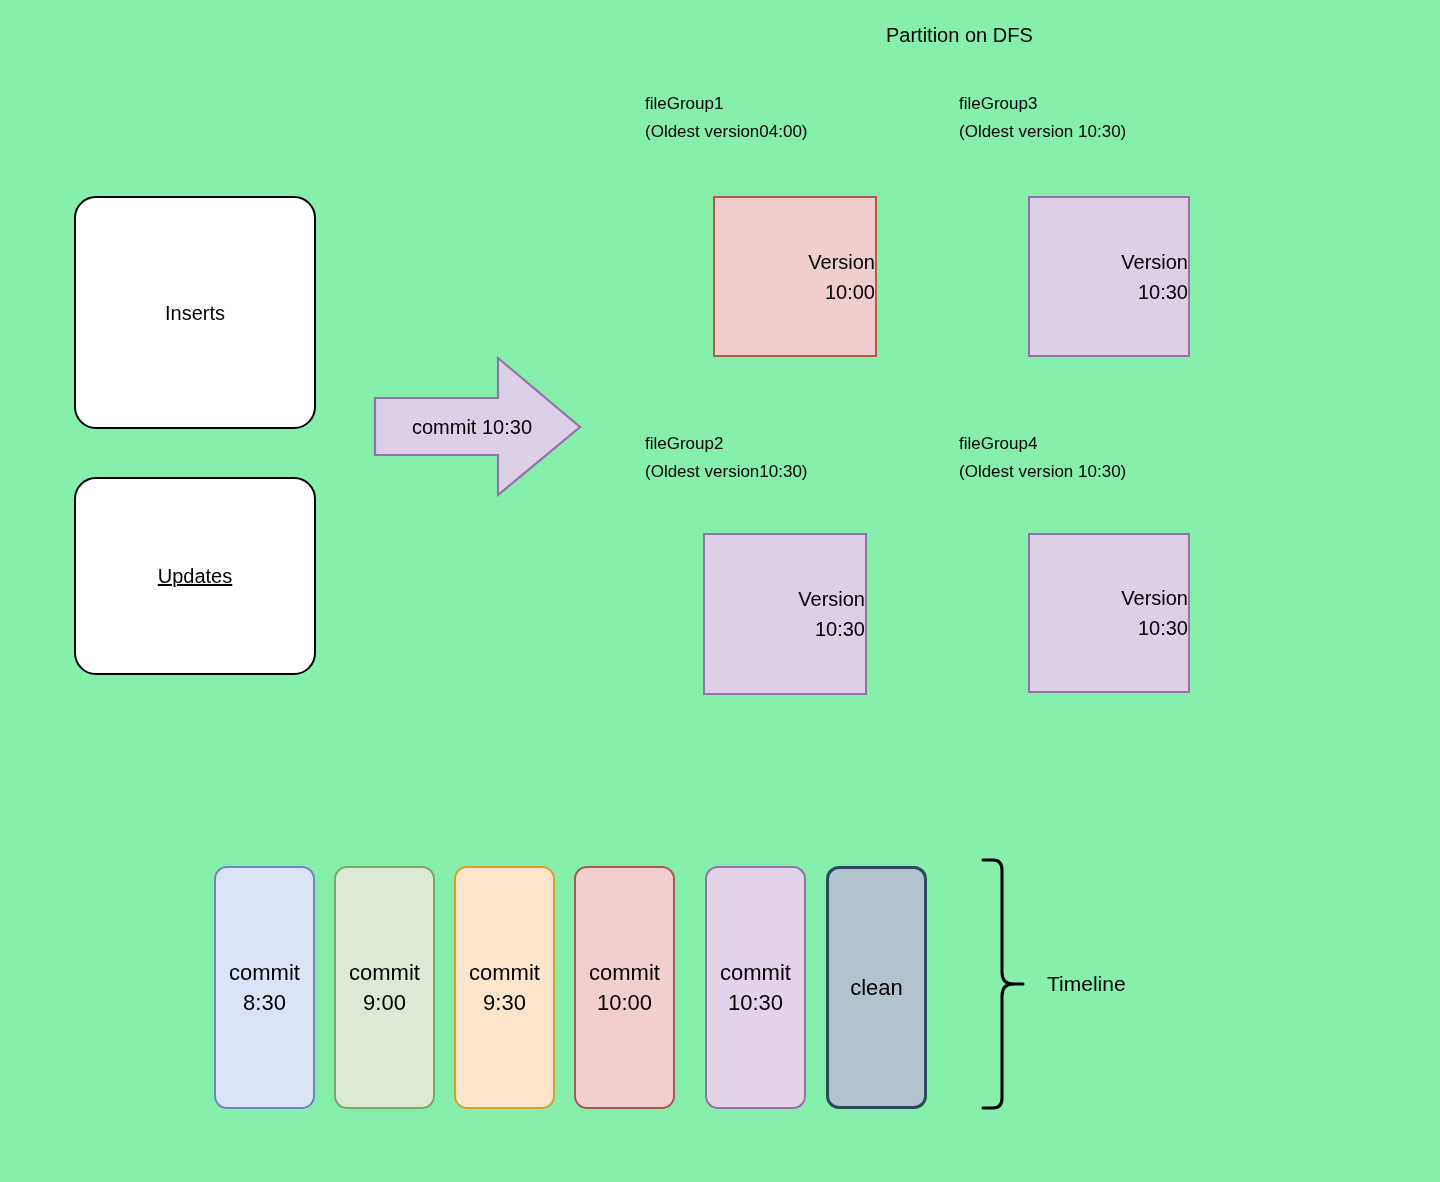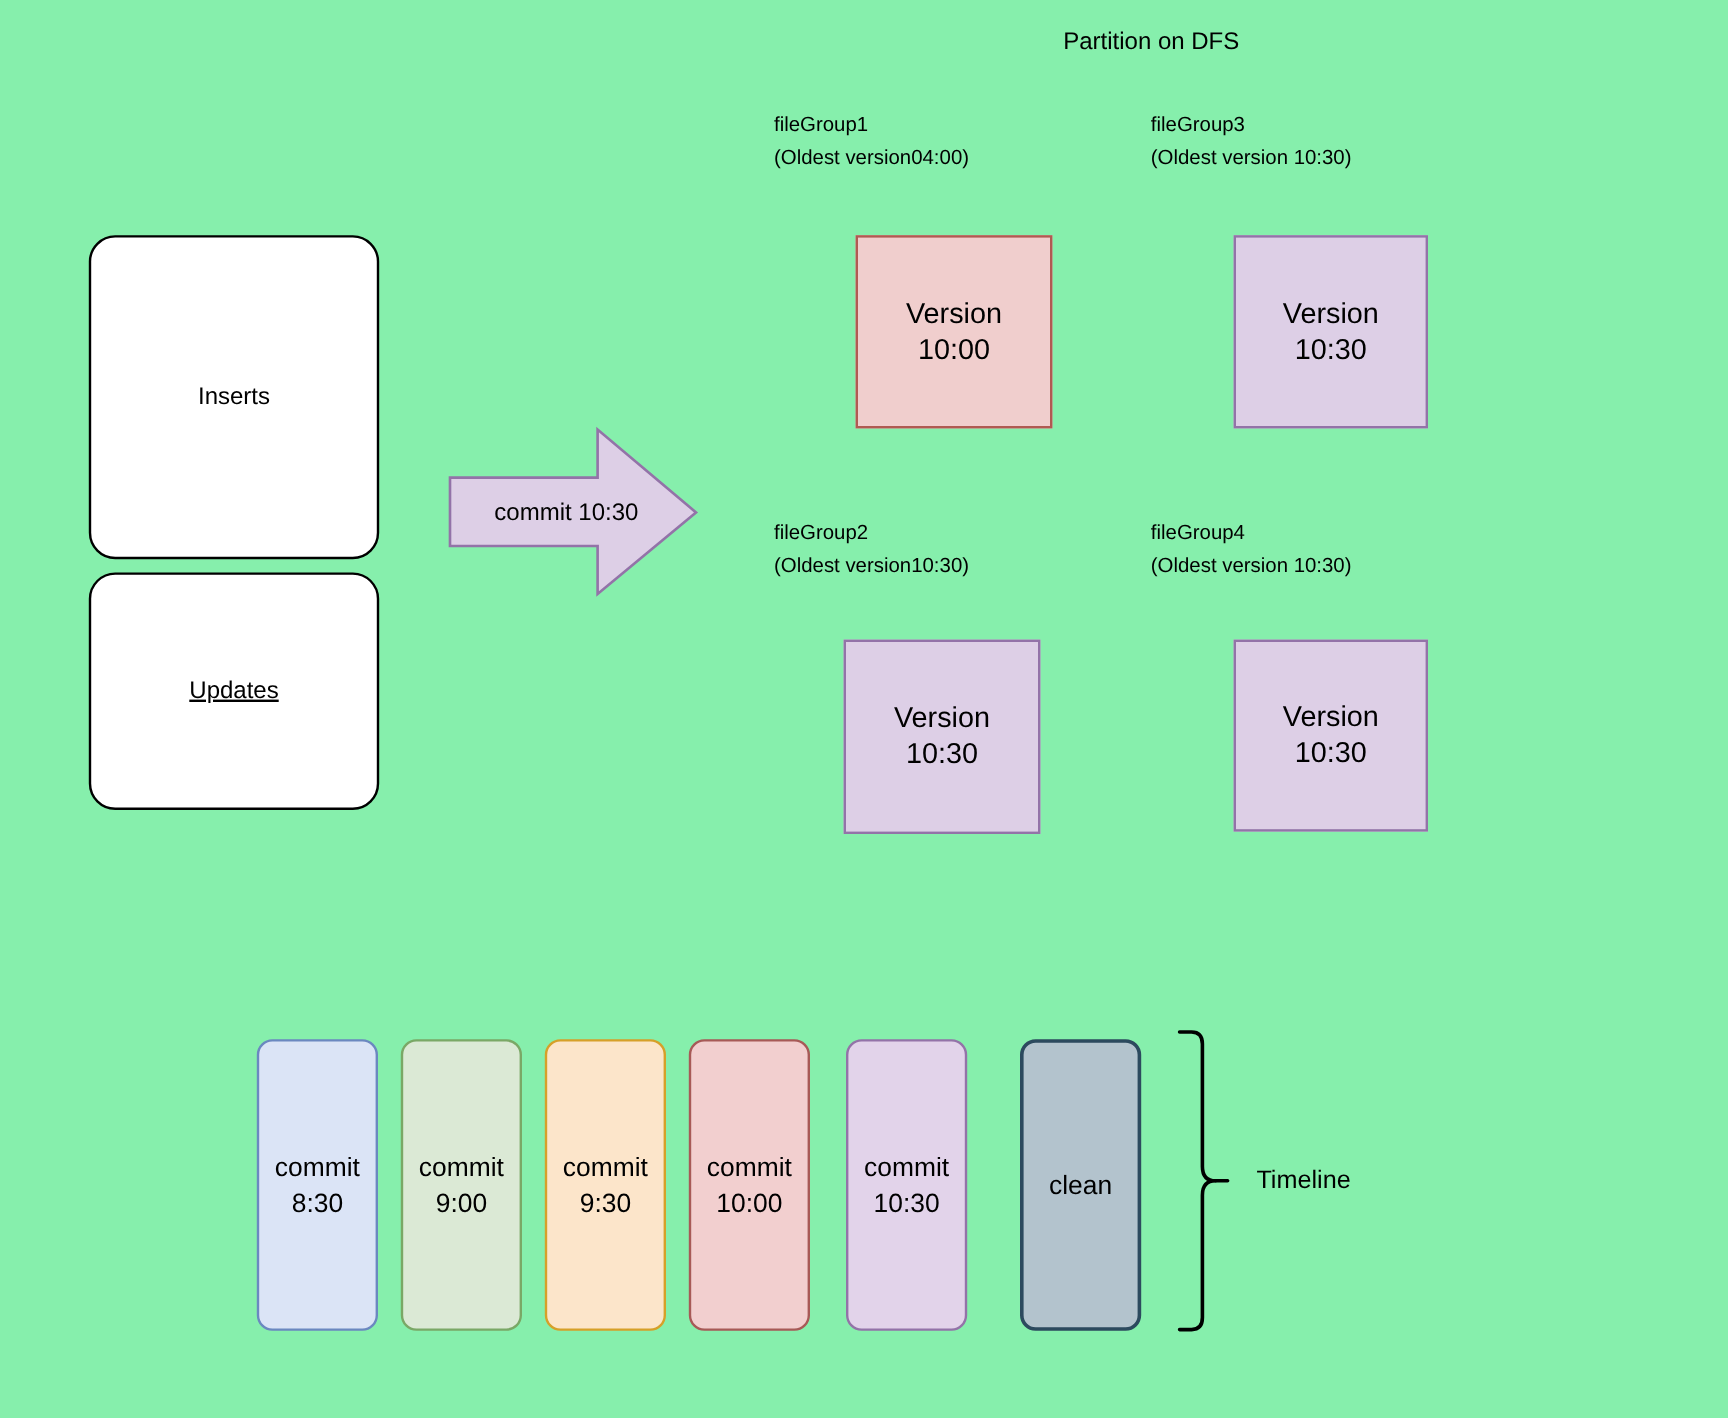--- a/index.html
+++ b/index.html
@@ -67,23 +67,23 @@
     line-height: 28px;
     white-space: nowrap;
   }
   .fg-caption .l2 { display: block; }
 
   
   .vbox {
     box-sizing: border-box;
     display: flex;
     flex-direction: column;
-    align-items: center;
+    align-items: flex-end;
     justify-content: center;
-    font-size: 24px;
+    font-size: 20px;
     line-height: 30px;
   }
   .vbox span { display: block; }
 
   
   .pill {
     box-sizing: border-box;
     border-radius: 13px;
     display: flex;
     flex-direction: column;
@@ -108,21 +108,21 @@
     white-space: nowrap;
   }
 </style>
 </head>
 <body>
 
 <div id="canvas">
 
   <div class="abs title-inner">Partition on DFS</div>
 
-  <div class="abs srcbox" style="left:74px; top:196px; width:242px; height:270px;">
+  <div class="abs srcbox" style="left:74px; top:196px; width:242px; height:233px;">
     <span>Inserts</span>
   </div>
 
   <div class="abs srcbox" style="left:74px; top:477px; width:242px; height:198px;text-decoration:underline;">
     <span>Updates</span>
   </div>
 
   <div class="abs arrow-wrap">
     <svg width="212" height="146" viewBox="0 0 212 146" xmlns="http://www.w3.org/2000/svg">
       <polygon points="3,44 126,44 126,4 208,73 126,141 126,101 3,101" fill="#ddcfe6" stroke="#9373a8" stroke-width="2.2" stroke-linejoin="miter"></polygon>
@@ -184,21 +184,21 @@
   <div class="abs pill" style="left:574px; background:#f2cfcf; border:2px solid #a75a57;">
     <span>commit</span>
     <span>10:00</span>
   </div>
 
   <div class="abs pill" style="left:705px; background:#e2d3ea; border:2px solid #9373a8;">
     <span>commit</span>
     <span>10:30</span>
   </div>
 
-  <div class="abs pill" style="left:850px; background:#b3c3cd; border:3px solid #2c4a5e;">
+  <div class="abs pill" style="left:826px; background:#b3c3cd; border:3px solid #2c4a5e;">
     <span>clean</span>
     <span></span>
   </div>
 
   <div class="abs brace">
     <svg width="70" height="272" viewBox="0 0 70 272" xmlns="http://www.w3.org/2000/svg">
       <path d="M8,12 L18,12 Q27,12 27,22 L27,124 Q27,136 38,136 Q27,136 27,148 L27,250 Q27,260 18,260 L8,260" fill="none" stroke="#000000" stroke-width="3" stroke-linecap="round" stroke-linejoin="round"></path>
       <path d="M38,136 L48,136" fill="none" stroke="#000000" stroke-width="3" stroke-linecap="round"></path>
     </svg>
   </div>

